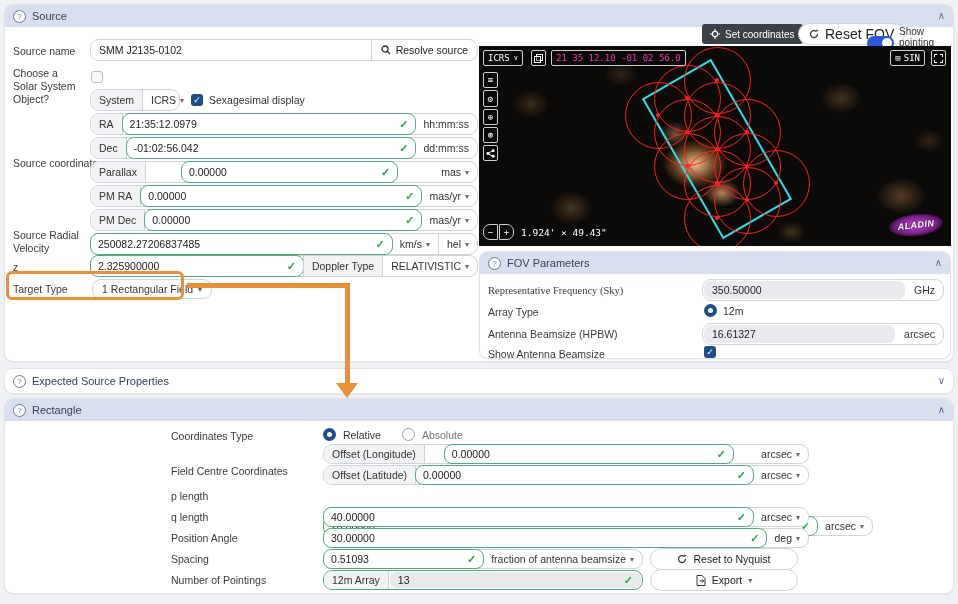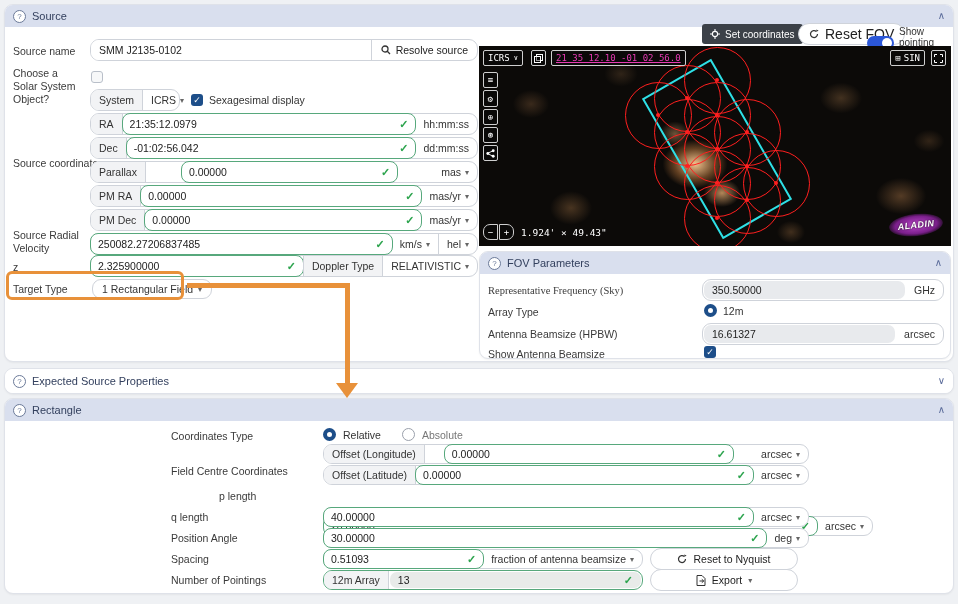--- a/index.html
+++ b/index.html
@@ -278,21 +278,21 @@
 
       <div class="av avcaret" style="left:4px;top:4px;">
         <span>ICRS</span>
       </div>
       <div class="av icon" style="left:52px;top:4px;">
         <svg class="ic" width="9" height="9" viewBox="0 0 9 9">
             <rect x="2.5" y="0.5" width="6" height="6" fill="none" stroke="#fff"></rect>
             <rect x="0.5" y="2.5" width="6" height="6" fill="rgba(0,0,0,.4)" stroke="#fff"></rect>
           </svg>
       </div>
-      <div class="av" style="left:72px;top:4px;color:#e83bb5;text-decoration:underline;">21 35 12.10 -01 02 56.0</div>
+      <div class="av" style="left:72px;top:4px;color:#e83bb5;">21 35 12.10 -01 02 56.0</div>
 
       <div class="av" style="right:26px;top:4px;gap:3px;">
         <span>⊞</span>
         <span>SIN</span>
       </div>
       <div class="av icon" style="right:5px;top:4px;">
         <svg class="ic" width="9" height="9" viewBox="0 0 9 9" stroke="#fff" fill="none">
             <path d="M0.5 3V0.5H3 M6 0.5H8.5V3 M8.5 6V8.5H6 M3 8.5H0.5V6"></path>
           </svg>
       </div>
@@ -395,21 +395,21 @@
     </div>
     <div class="fgroup" style="left:318px;top:66px;width:486px;height:20px;">
       <div class="chip">Offset (Latitude)</div>
       <div class="ginput">
         <input value="0.00000" style="">
         <span class="check"></span>
       </div>
       <div class="suffix dd">arcsec</div>
     </div>
 
-    <div class="lbl" style="left:166px;top:91px;margin-left:48px;">p length</div>
+    <div class="lbl" style="left:166px;top:91px;">p length</div>
     <div class="fgroup" style="left:318px;top:81px;width:550px;height:20px;margin-top:36px;">
       <div class="ginput">
         <input value="20.00000" style="">
         <span class="check"></span>
       </div>
       <div class="suffix dd">arcsec</div>
     </div>
 
     <div class="lbl" style="left:166px;top:112px;">q length</div>
     <div class="fgroup" style="left:318px;top:108px;width:486px;height:20px;">

